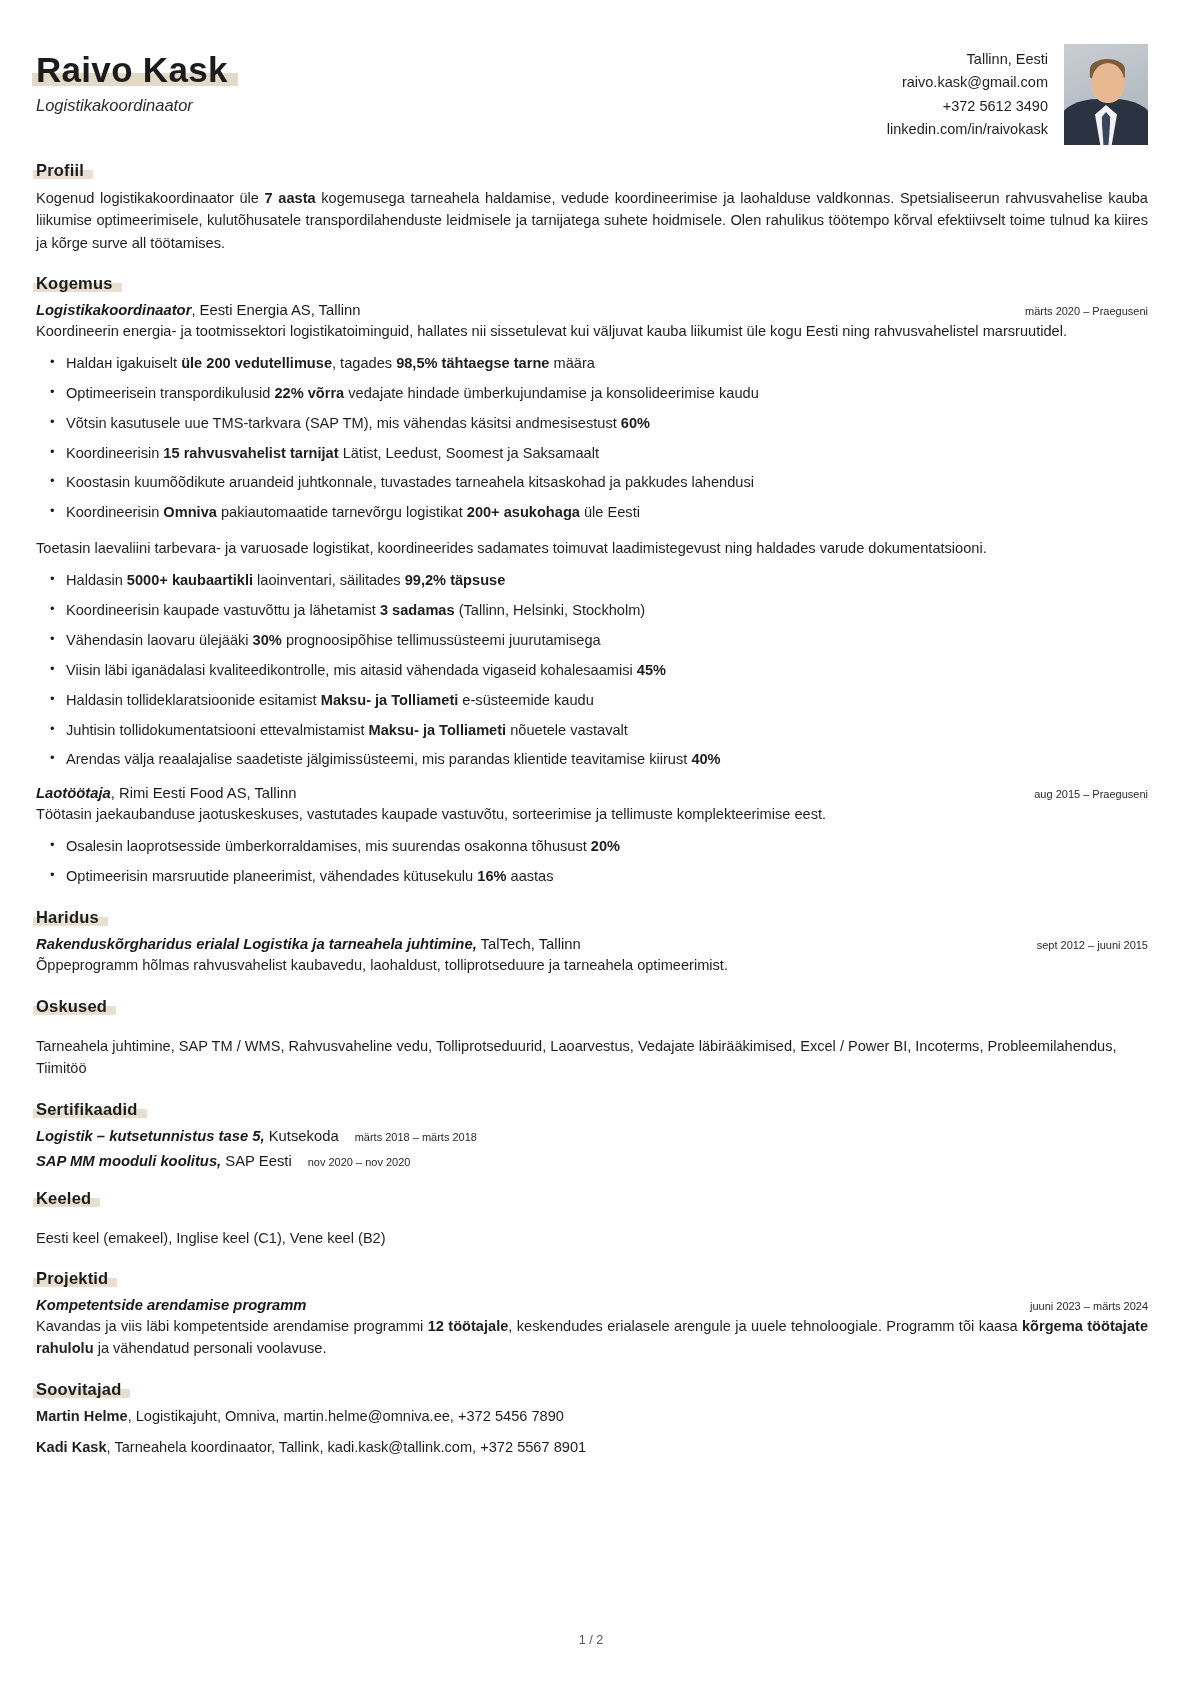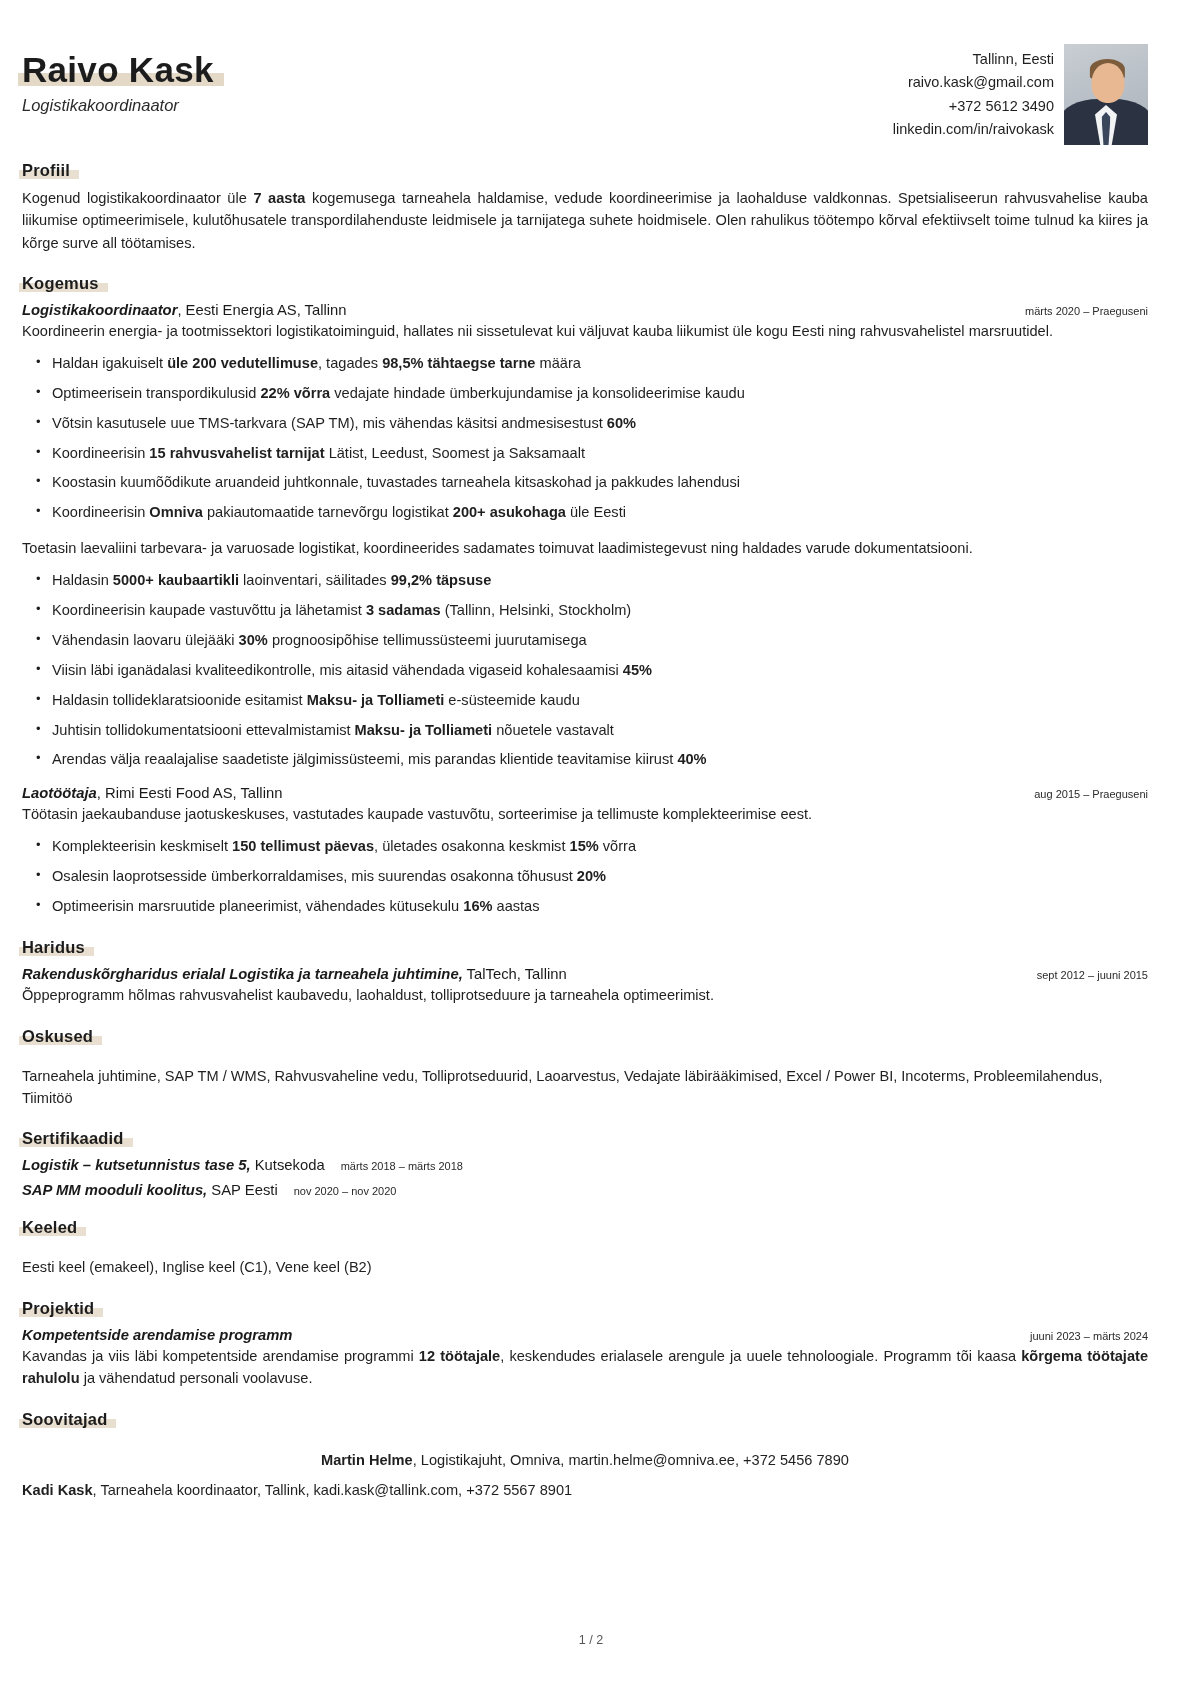--- a/index.html
+++ b/index.html
@@ -10,21 +10,21 @@
   body {
     font-family: "Liberation Sans", sans-serif;
     color: #1a1a1a;
   }
   .page {
     position: relative;
     width: 1190px;
     height: 1683px;
     background: #ffffff;
     box-sizing: border-box;
-    padding: 44px 42px 0 22px;
+    padding: 44px 42px 0 36px;
     overflow: hidden;
   }
 
   
   .header {
     display: flex;
     align-items: flex-start;
     justify-content: space-between;
     margin-bottom: 16px;
   }
@@ -53,21 +53,21 @@
   }
   .role {
     font-size: 16.5px;
     font-style: italic;
     color: #2a2a2a;
     margin-top: 7px;
   }
   .contact-block {
     display: flex;
     align-items: flex-start;
-    gap: 10px;
+    gap: 16px;
   }
   .contact {
     text-align: right;
     font-size: 14.5px;
     line-height: 1.62;
     color: #1f1f1f;
     padding-top: 4px;
   }
   .photo {
     width: 84px;
@@ -218,21 +218,21 @@
     margin-top: 9px;
   }
   .cert-row:first-of-type { margin-top: 2px; }
 
   .ref-row {
     font-size: 14.6px;
     line-height: 1.5;
     margin-top: 9px;
     color: #1f1f1f;
   }
-  .ref-row:first-of-type { margin-top: 14px; text-align: center; }
+  .ref-row:first-of-type { margin-top: 0; }
 
   .footer {
     position: absolute;
     left: 0; right: 8px;
     bottom: 36px;
     text-align: center;
     font-size: 12.6px;
     color: #555;
   }
 </style>
@@ -310,21 +310,20 @@
             <li>Arendas välja reaalajalise saadetiste jälgimissüsteemi, mis parandas klientide teavitamise kiirust <b>40%</b></li>
           </ul>
         </div>
         <div class="entry">
           <div class="entry-head">
             <div class="entry-title"><b>Laotöötaja</b>, Rimi Eesti Food AS, Tallinn</div>
             <div class="entry-date">aug 2015 – Praeguseni</div>
           </div>
           <div class="entry-desc">Töötasin jaekaubanduse jaotuskeskuses, vastutades kaupade vastuvõtu, sorteerimise ja tellimuste komplekteerimise eest.</div>
           <ul class="bullets">
-            <li>Komplekteerisin keskmiselt <b>150 tellimust päevas</b>, ületades osakonna keskmist <b>15%</b> võrra</li>
             <li>Osalesin laoprotsesside ümberkorraldamises, mis suurendas osakonna tõhusust <b>20%</b></li>
             <li>Optimeerisin marsruutide planeerimist, vähendades kütusekulu <b>16%</b> aastas</li>
           </ul>
         </div>
       </div>
   </div>
 
   <div class="section">
     <div class="sec-head-wrap">
       <span class="sec-hl"></span>

